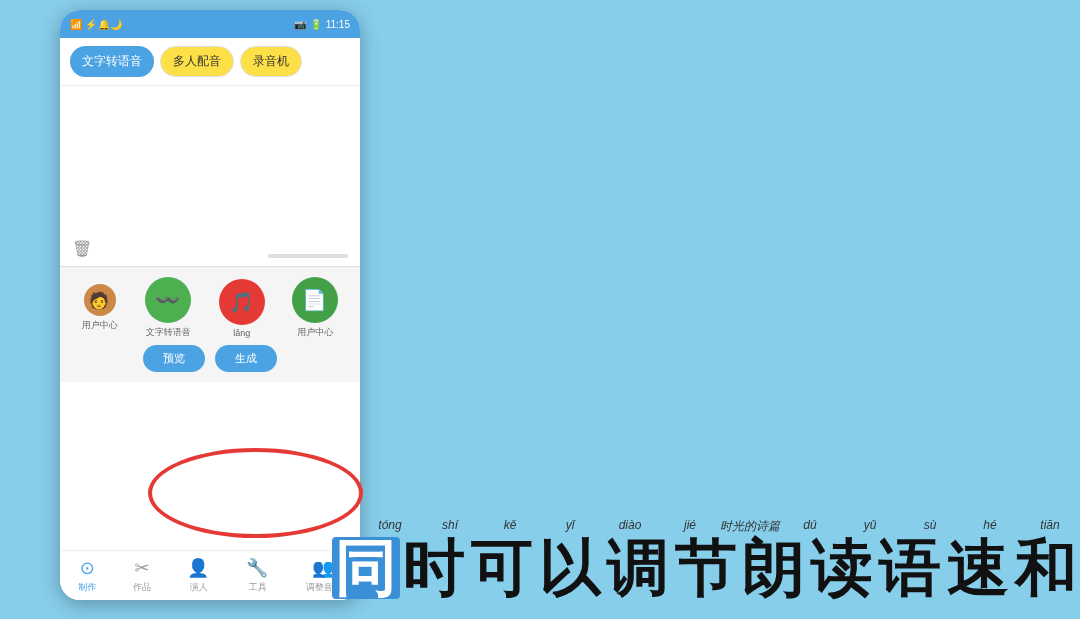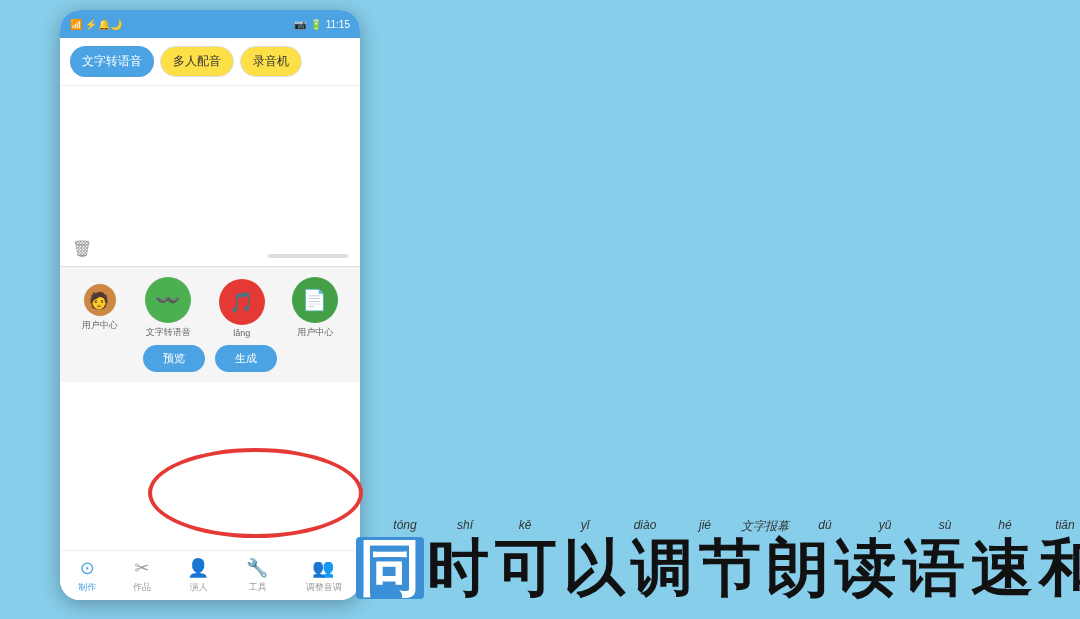--- a/index.html
+++ b/index.html
@@ -180,21 +180,21 @@
     .nav-icon { font-size: 18px; }
 
     
     .big-text-overlay {
       position: absolute;
       bottom: 20px;
       left: 380px;
       right: 0;
       display: flex;
       flex-direction: column;
-      align-items: center;
+      align-items: flex-end;
     }
     .pinyin-row {
       display: flex;
       gap: 0px;
       font-size: 13px;
       color: #222;
       font-style: italic;
       margin-bottom: 2px;
       padding-left: 10px;
     }
@@ -318,21 +318,21 @@
 <div class="red-circle"></div>
 
 <div class="big-text-overlay">
   <div class="pinyin-row" id="pinyin-row">
       <span class="pinyin-char">tóng</span>
       <span class="pinyin-char">shí</span>
       <span class="pinyin-char">kě</span>
       <span class="pinyin-char">yǐ</span>
       <span class="pinyin-char">diào</span>
       <span class="pinyin-char">jié</span>
-      <span class="pinyin-char">文字报幕</span>
+      <span class="pinyin-char">时光的诗篇</span>
       <span class="pinyin-char">dú</span>
       <span class="pinyin-char">yǔ</span>
       <span class="pinyin-char">sù</span>
       <span class="pinyin-char">hé</span>
       <span class="pinyin-char">tiān</span>
     </div>
   <div class="chinese-big-row" id="chinese-row">
       <span class="chinese-big-char highlighted">同</span>
       <span class="chinese-big-char">时</span>
       <span class="chinese-big-char">可</span>

